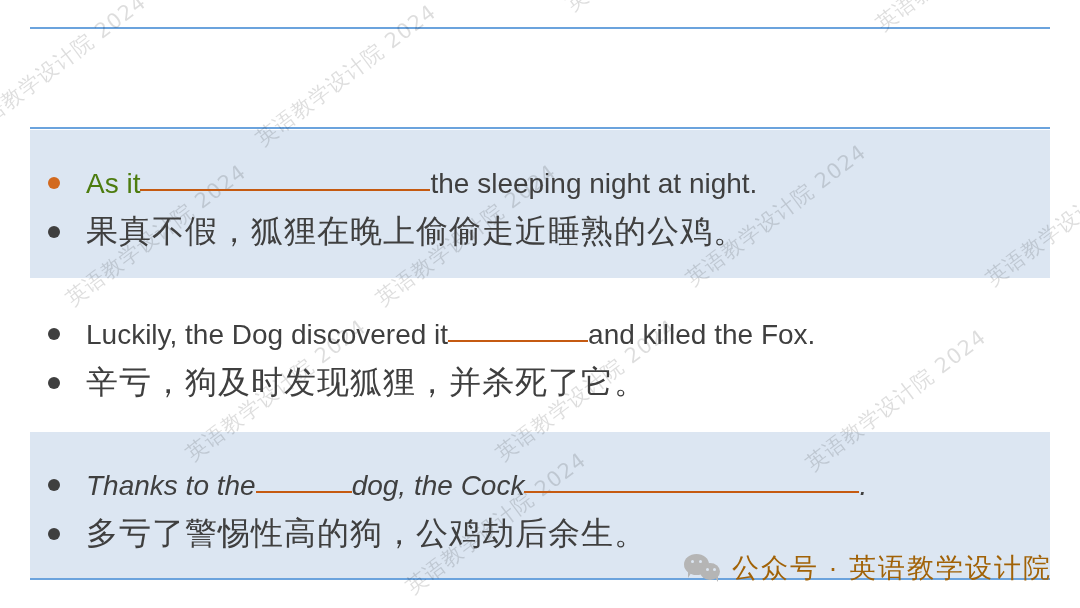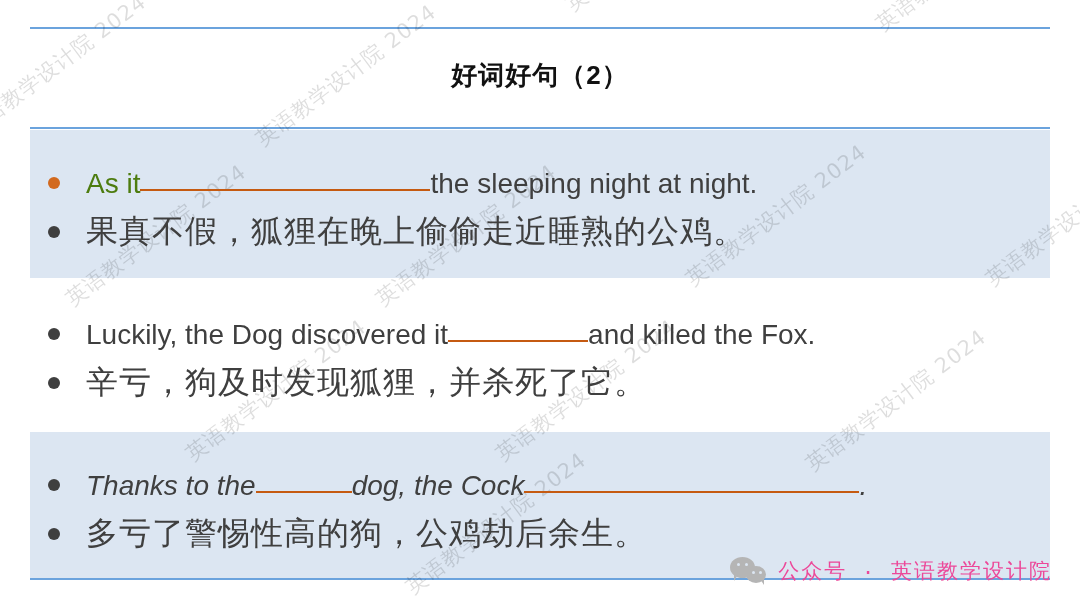--- a/index.html
+++ b/index.html
@@ -115,23 +115,23 @@
   .wechat {
     position:absolute;
     right:28px;
     bottom:22px;
     display:flex;
     align-items:center;
     gap:10px;
     z-index:7;
   }
   .wechat-text {
-    font-size:21px;
-    color:#ec4899;
-    font-family:Liberation Mono, monospace;
+    font-size:27px;
+    color:#a16207;
+    font-family:Liberation Sans, sans-serif;
     letter-spacing:2px;
   }
   .wx-icon { position:relative; width:38px; height:30px; }
   .wx-icon .b1, .wx-icon .b2 {
     position:absolute;
     background:#b5b5b5;
     border-radius:50%;
   }
   .wx-icon .b1 { width:25px; height:21px; left:0;  top:1px; }
   .wx-icon .b2 { width:20px; height:17px; left:16px; top:10px; }
@@ -147,21 +147,20 @@
     background:#dce6f2;
   }
 </style>
 </head>
 <body>
 
 <div id="slide">
 
   <div class="hrule" style="left:30px; width:1020px; top:27px;"></div>
 
-  <div class="title">好词好句（2）</div>
 
   <div class="hrule" style="left:30px; width:1020px; top:127px;"></div>
 
   <div class="block" style="top:130px; height:148px;"></div>
 
   <div class="line" style="left:30px; top:168px;">
     <span class="bullet orange"></span>
     <span class="txt orange">As it </span>
     <span class="blank b-md"></span>
     <span class="blank b-lg"></span>

